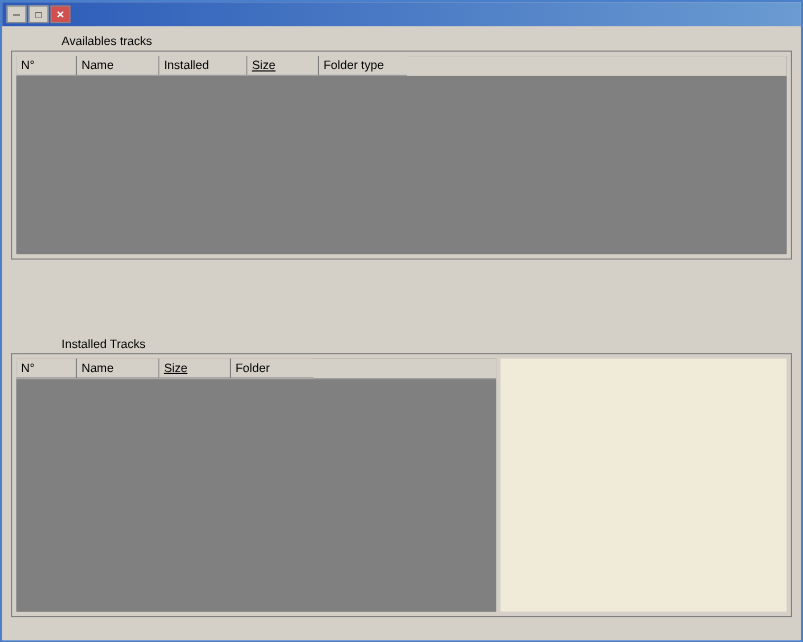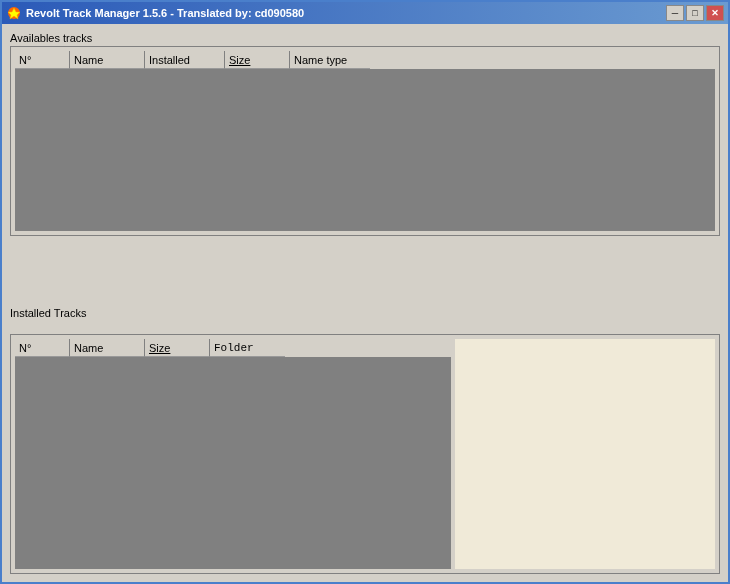--- a/index.html
+++ b/index.html
@@ -104,39 +104,39 @@
 
     .section {
       display: flex;
       flex-direction: column;
     }
 
     .section-label {
       font-size: 11px;
       color: #000;
       margin-bottom: 2px;
+      margin-left: 46px;
     }
 
     .section-border {
       border: 1px solid #808080;
       background: #d4d0c8;
       padding: 4px;
     }
 
     .available-section {
       flex: 1;
     }
 
     .available-section .section-border {
       height: 190px;
     }
 
     .installed-section {
       flex: 1;
-      justify-content: space-between;
     }
 
     .installed-section .section-border {
       height: 240px;
       display: flex;
       gap: 4px;
     }
 
     .table-header {
       display: flex;
@@ -181,21 +181,20 @@
     }
 
     .col-tracktype {
       width: 80px;
       flex-shrink: 0;
     }
 
     .col-folder {
       width: 75px;
       flex-shrink: 0;
-      font-family: Liberation Mono, monospace;
     }
 
     .table-body {
       flex: 1;
       background: #808080;
     }
 
     .available-table-area {
       background: #808080;
       width: 100%;
@@ -216,48 +215,39 @@
       flex-shrink: 0;
       background: #f0ead8;
     }
   </style>
 </head>
 <body>
 
 <div class="window">
 
   <div class="title-bar">
-    <div class="title-bar-left">
-      <div class="title-bar-icon">
-        <svg viewBox="0 0 14 14" fill="none">
-          <circle cx="7" cy="7" r="6" fill="#ff6600"></circle>
-          <polygon points="7,2 9,6 13,6 10,9 11,13 7,10 3,13 4,9 1,6 5,6" fill="yellow" stroke="orange" stroke-width="0.5"></polygon>
-        </svg>
-      </div>
-      <span class="title-bar-text">Revolt Track Manager 1.5.6  -  Translated by: cd090580</span>
-    </div>
     <div class="title-bar-buttons">
       <div class="title-btn title-btn-minimize">─</div>
       <div class="title-btn title-btn-maximize">□</div>
       <div class="title-btn title-btn-close">✕</div>
     </div>
   </div>
 
   <div class="window-body">
 
     <div class="section available-section">
       <span class="section-label">Availables tracks</span>
       <div class="section-border">
         <div class="available-table-area">
           <div class="table-header">
             <div class="table-header-cell col-n">N°</div>
             <div class="table-header-cell col-name">Name</div>
             <div class="table-header-cell col-filename">Installed</div>
             <div class="table-header-cell col-size">Size</div>
-            <div class="table-header-cell col-tracktype">Name type</div>
+            <div class="table-header-cell col-tracktype">Folder type</div>
           </div>
           <div class="table-body"></div>
         </div>
       </div>
     </div>
 
     <div class="section installed-section">
       <span class="section-label">Installed Tracks</span>
       <div class="section-border">
         <div class="installed-left">

